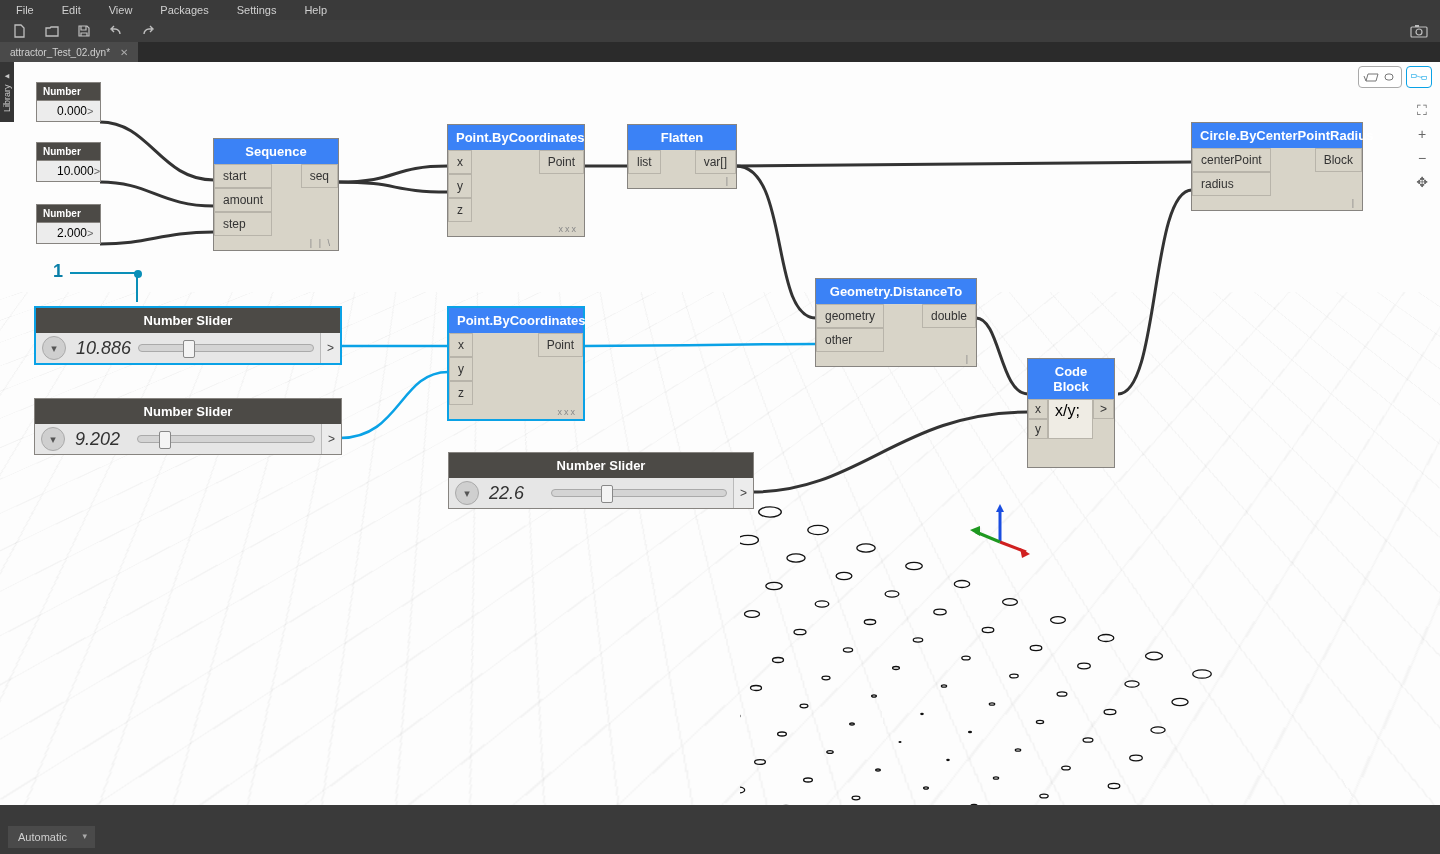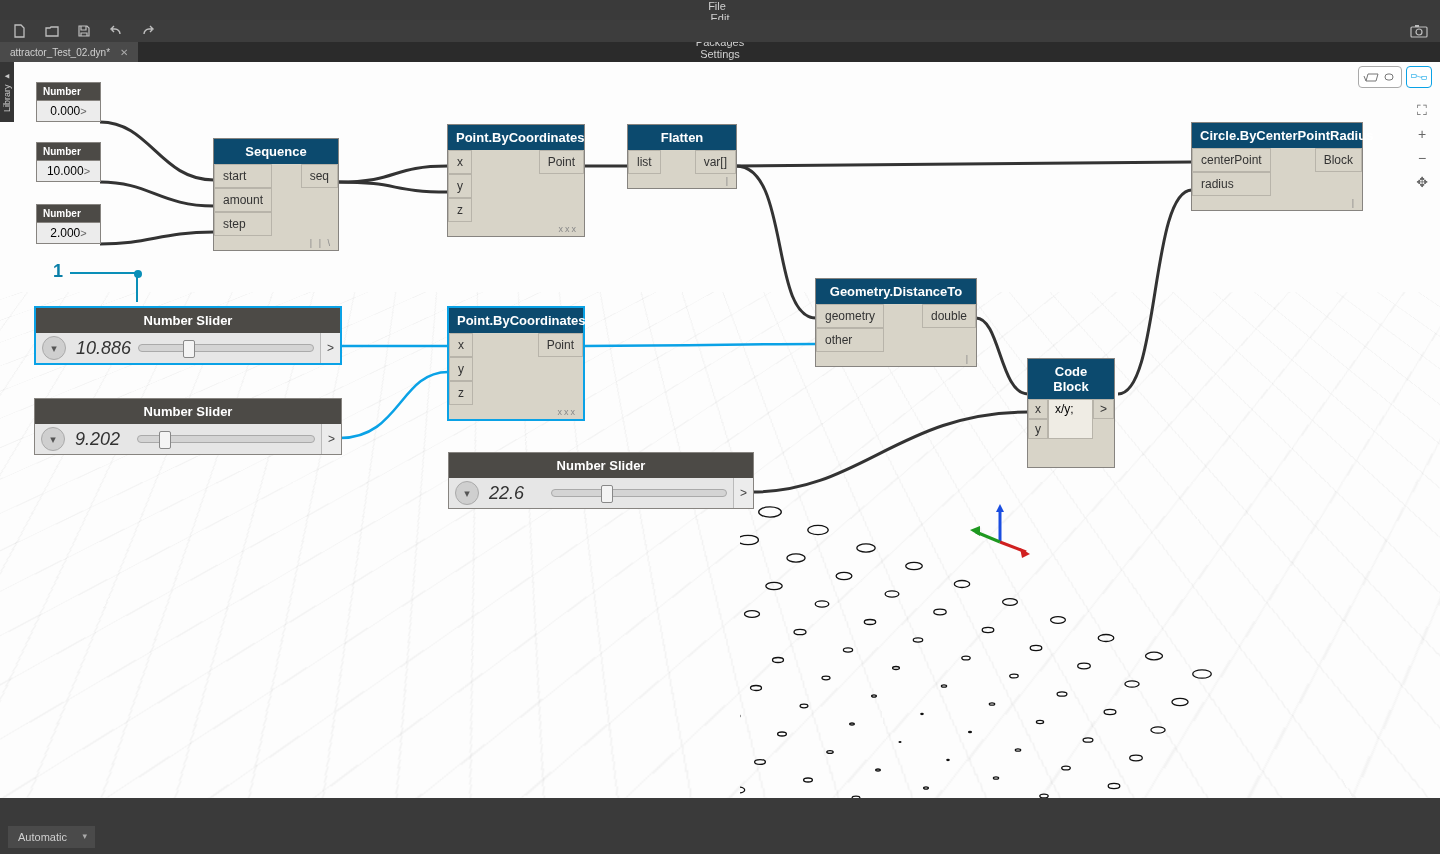--- a/index.html
+++ b/index.html
@@ -1,19 +1,19 @@
 <!DOCTYPE html>
 <html><head>
 <meta charset="utf-8">
 <style>
   * { box-sizing: border-box; margin: 0; padding: 0; font-family: Arial, Helvetica, sans-serif; }
   body { width: 1440px; height: 854px; background: #fff; overflow: hidden; position: relative; }
 
   
-  .menubar { height: 20px; background: #3a3a3a; display: flex; align-items: center; padding: 0 8px; flex-direction: column; }
+  .menubar { height: 20px; background: #3a3a3a; display: flex; align-items: center; padding: 0 8px; }
   .menubar .item { color: #d0d0d0; font-size: 11px; padding: 0 14px; cursor: pointer; }
   .menubar .item:first-child { padding-left: 8px; }
 
   
   .toolbar { height: 22px; background: #3d3d3d; display: flex; align-items: center; padding: 0 12px; gap: 16px; position: relative; }
   .toolbar .ico { width: 16px; height: 16px; color: #bfbfbf; display: flex; align-items: center; justify-content: center; cursor: pointer; }
   .toolbar .right-ico { position: absolute; right: 12px; width: 18px; height: 14px; }
 
   
   .tabstrip { height: 20px; background: #2b2b2b; display: flex; align-items: stretch; }
@@ -42,32 +42,32 @@
   .pill.selected { border-color: #0aa2e6; }
   .pill .picon { width: 16px; height: 14px; display: flex; align-items: center; justify-content: center; }
 
   
   .zoom-controls { position: absolute; top: 38px; right: 8px; display: flex; flex-direction: column; gap: 4px; align-items: center; }
   .zoom-controls .zbtn { width: 20px; height: 20px; font-size: 14px; color: #666; display: flex; align-items: center; justify-content: center; cursor: pointer; }
 
   
   .node { position: absolute; background: #d8d4c8; border: 1px solid #878480; }
   .node.selected { border: 2px solid #0aa2e6; }
-  .node-header { background: #0c4a6e; color: #fff; font-size: 13px; font-weight: bold; text-align: center; padding: 5px 8px; }
+  .node-header { background: #3b82f6; color: #fff; font-size: 13px; font-weight: bold; text-align: center; padding: 5px 8px; }
   .node-body { display: flex; }
   .node-inputs, .node-outputs { display: flex; flex-direction: column; }
   .node-port { font-size: 12px; color: #333; padding: 4px 8px; background:#d8d4c8; border: 1px solid #b8b4aa; min-height: 24px; display: flex; align-items: center; }
   .node-outputs .node-port { text-align: right; justify-content: flex-end; }
   .node-spacer { flex: 1; }
   .node-footer { font-size: 9px; text-align: right; color: #888; padding: 2px 6px; letter-spacing: 2px; }
 
   
   .num-node { position: absolute; width: 65px; }
   .num-node .hdr { background: #4c4a46; color: #fff; font-size: 10px; font-weight: bold; padding: 3px 6px; border:1px solid #878480; border-bottom:none;}
-  .num-node .val { background: #ececec; border:1px solid #878480; font-size: 12px; padding: 3px 6px; display: flex; justify-content: center; align-items: center; }
+  .num-node .val { background: #ececec; border:1px solid #878480; font-size: 12px; padding: 3px 20px; display: flex; justify-content: flex-start; align-items: center; }
   .num-node .val .exp { color:#666; font-size:11px; }
 
   
   .slider-node { position: absolute; background:#d8d4c8; border:1px solid #878480; }
   .slider-node.selected { border:2px solid #0aa2e6; }
   .slider-node .hdr { background:#4c4a46;color:#fff;font-size:13px;font-weight:bold;text-align:center;padding:5px 8px;}
   .slider-node .row { display:flex; align-items:center; background:#e6e6e6; }
   .slider-node .chev { width:24px;height:24px;background:#cfcfcf;border:1px solid #aaa; border-radius:50%; margin:3px 6px; display:flex;align-items:center;justify-content:center;color:#555;font-size:11px;}
   .slider-node .sval { font-size:18px; font-style:italic; color:#333; width:60px; padding-left:4px;}
   .slider-node .track { flex:1; height:8px; background:#d4d4d4; border:1px solid #aaa; border-radius:4px; margin:0 6px; position:relative;}
@@ -78,21 +78,21 @@
   svg.wires { position:absolute; top:0; left:0; width:100%; height:100%; pointer-events:none; }
   svg.wires path { fill:none; stroke:#333; stroke-width:3; }
   svg.wires path.sel { stroke:#0aa2e6; stroke-width:2.5; }
 
   
   .anno { position:absolute; color:#0a7fa8; font-size:18px; font-weight:bold; }
   .anno-line { position:absolute; background:#0a8fb8; height:2px; }
   .anno-line::after { content:""; position:absolute; right:-4px; bottom:-4px; width:8px; height:8px; background:#0a8fb8; border-radius:50%; }
 
   
-  .statusbar { position:absolute; bottom:0; left:0; right:0; height:56px; background:#3a3a3a; display:flex; align-items:flex-end; padding:6px 8px; }
+  .statusbar { position:absolute; bottom:0; left:0; right:0; height:49px; background:#3a3a3a; display:flex; align-items:flex-end; padding:6px 8px; }
   .runmode { background:#4a4a4a; color:#d0d0d0; font-size:11px; padding:5px 28px 5px 10px; position:relative; cursor:pointer; }
   .runmode::after { content:"▾"; position:absolute; right:8px; top:5px; font-size:9px; color:#aaa;}
 
   
   .floorgrid { position:absolute; top:230px; left:-200px; right:-200px; bottom:-150px;
     background:
       repeating-linear-gradient(78deg, rgba(0,0,0,0.04) 0 1px, transparent 1px 40px),
       repeating-linear-gradient(-44deg, rgba(0,0,0,0.04) 0 1px, transparent 1px 40px);
     transform: perspective(900px) rotateX(55deg);
     transform-origin: center top;
@@ -478,21 +478,21 @@
     <div class="node-footer">|</div>
   </div>
 
   <div class="node" style="left:1027px; top:296px; width:88px;">
     <div class="node-header">Code Block</div>
     <div class="node-body">
       <div class="node-inputs">
         <div class="node-port" style="min-height:18px;padding:2px 6px;">x</div>
         <div class="node-port" style="min-height:18px;padding:2px 6px;">y</div>
       </div>
-      <div style="flex:1; background:#efece4; font-size:12px; padding:2px 6px; border:1px solid #b8b4aa;">x/y;</div>
+      <div style="flex:1; background:#efece4; font-size:16px; padding:2px 6px; border:1px solid #b8b4aa;">x/y;</div>
       <div class="node-outputs">
         <div class="node-port" style="min-height:18px;padding:2px 6px;">&gt;</div>
       </div>
     </div>
     <div style="height:28px;"></div>
   </div>
 
   <div class="node" style="left:1191px; top:60px; width:172px;">
     <div class="node-header">Circle.ByCenterPointRadius</div>
     <div class="node-body">

